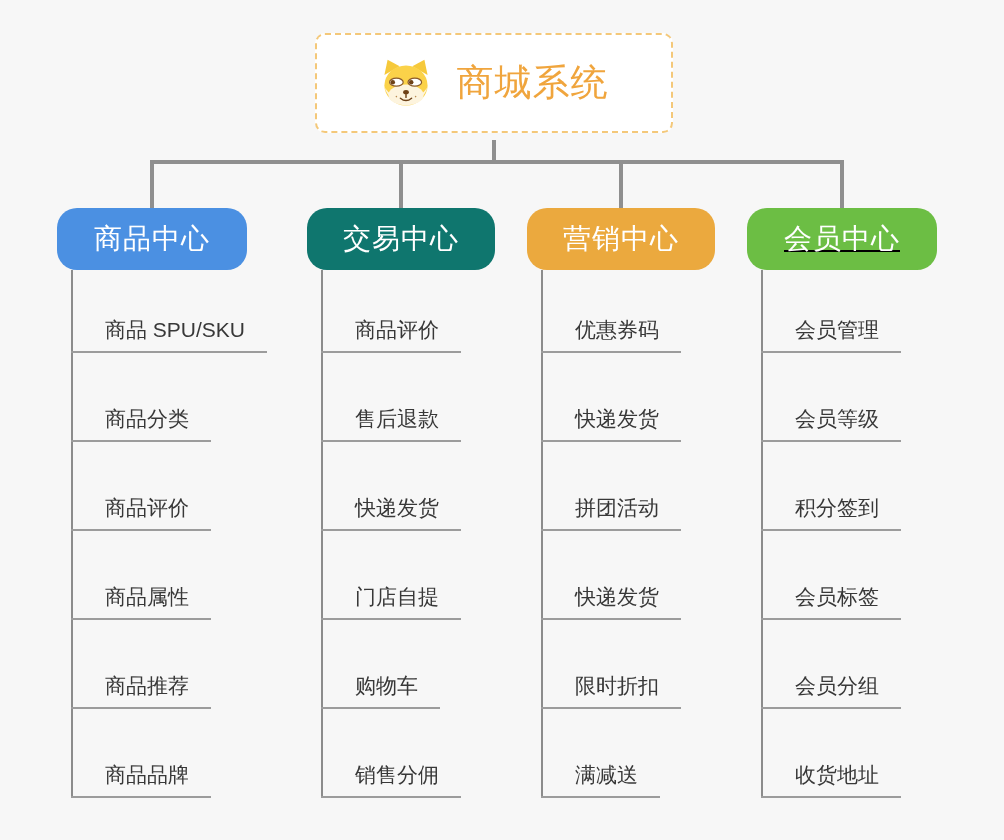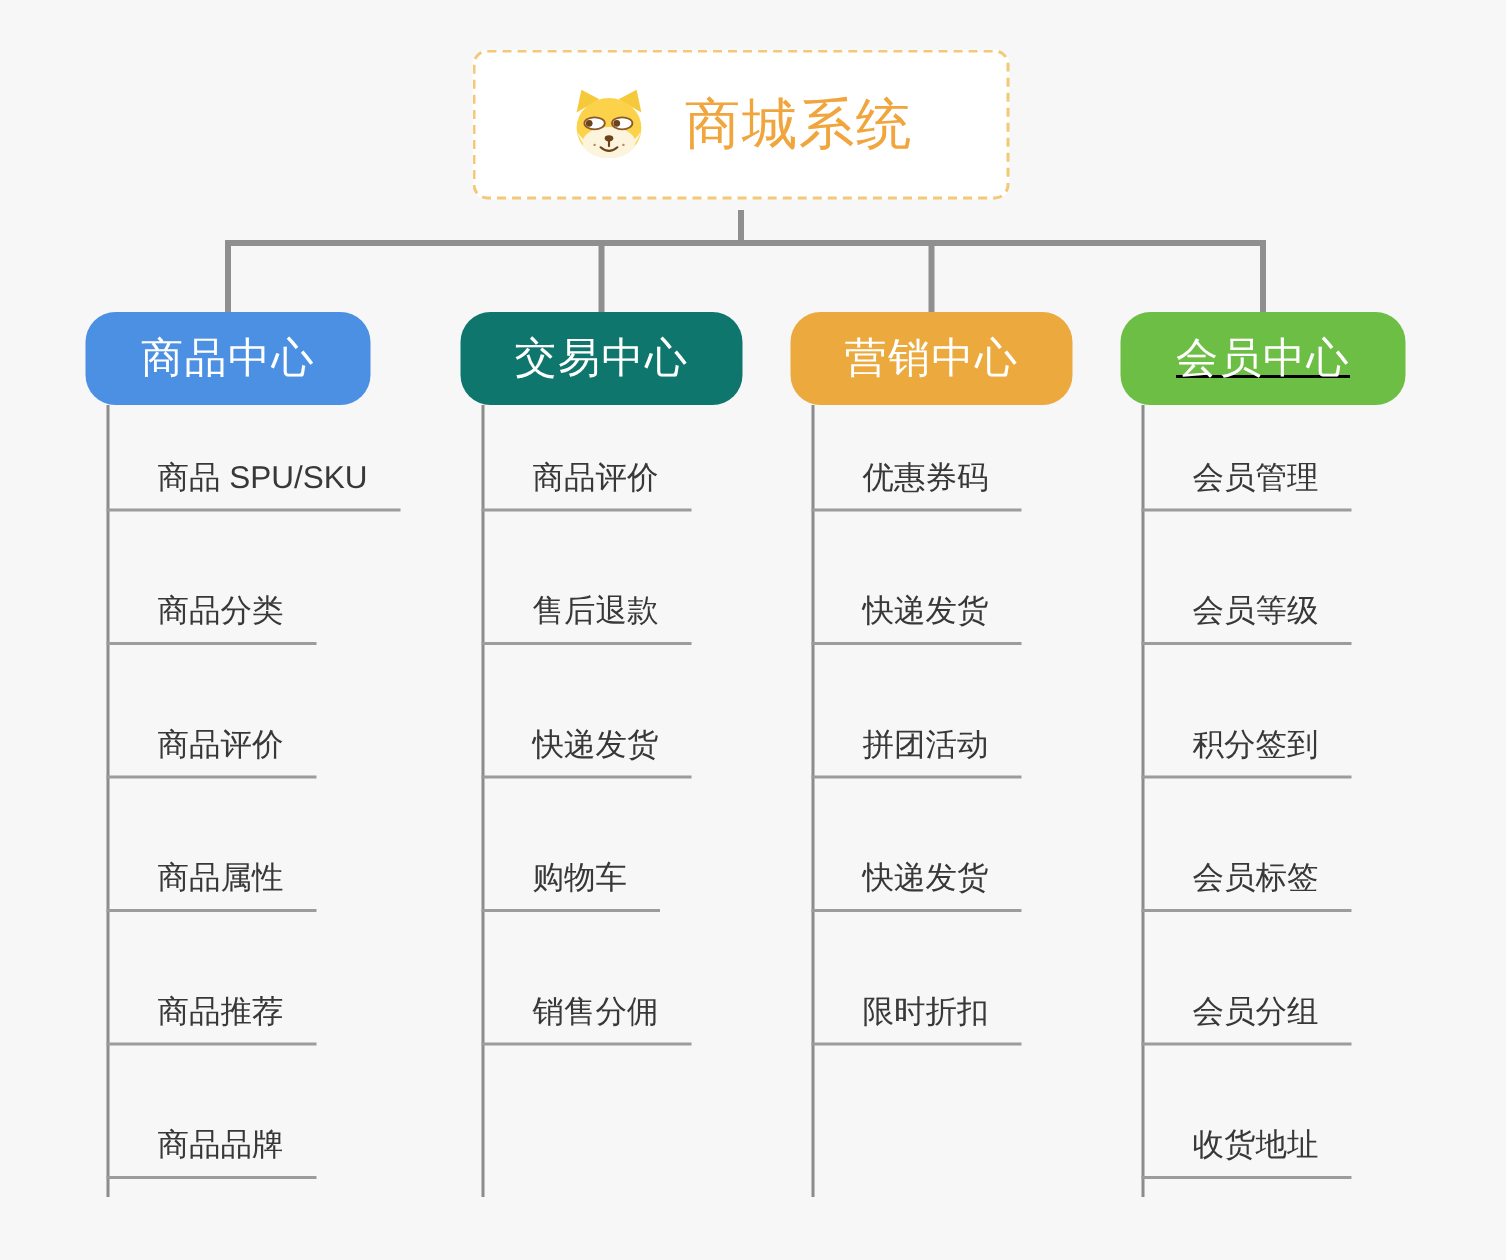--- a/index.html
+++ b/index.html
@@ -65,21 +65,21 @@
   }
   .vline{
     position:absolute;left:14px;top:0;
     width:2px;height:528px;
     background:#8c8c8c;
   }
   ul.items{list-style:none;margin:0;padding:0;}
   ul.items li{position:relative;height:89px;}
   ul.items li.first{height:83px;}
   .leaf-label{
-    position:absolute;left:14px;bottom:12px;
+    position:absolute;left:14px;bottom:0;
     padding:0 22px 7px 34px;
     border-bottom:2px solid #9c9c9c;
     font-size:21px;
     color:#383838;
     white-space:nowrap;
   }
 </style>
 </head>
 <body>
 
@@ -150,20 +150,23 @@
             <li class="first">
       <span class="leaf-label">商品评价</span>
     </li>
             <li>
       <span class="leaf-label">售后退款</span>
     </li>
             <li>
       <span class="leaf-label">快递发货</span>
     </li>
             <li>
+      <span class="leaf-label">门店自提</span>
+    </li>
+            <li>
       <span class="leaf-label">购物车</span>
     </li>
             <li>
       <span class="leaf-label">销售分佣</span>
     </li>
           </ul>
       </div>
     </div>
       <div class="branch branch-2">
       <div class="branch-head" style="background: rgb(235, 169, 62);">
@@ -180,20 +183,23 @@
     </li>
             <li>
       <span class="leaf-label">拼团活动</span>
     </li>
             <li>
       <span class="leaf-label">快递发货</span>
     </li>
             <li>
       <span class="leaf-label">限时折扣</span>
     </li>
+            <li>
+      <span class="leaf-label">满减送</span>
+    </li>
           </ul>
       </div>
     </div>
       <div class="branch branch-3">
       <div class="branch-head" style="background: rgb(108, 190, 68);">
         <span>会员中心</span>
       </div>
       <div class="branch-items">
         <div class="vline"></div>
         <ul class="items">

